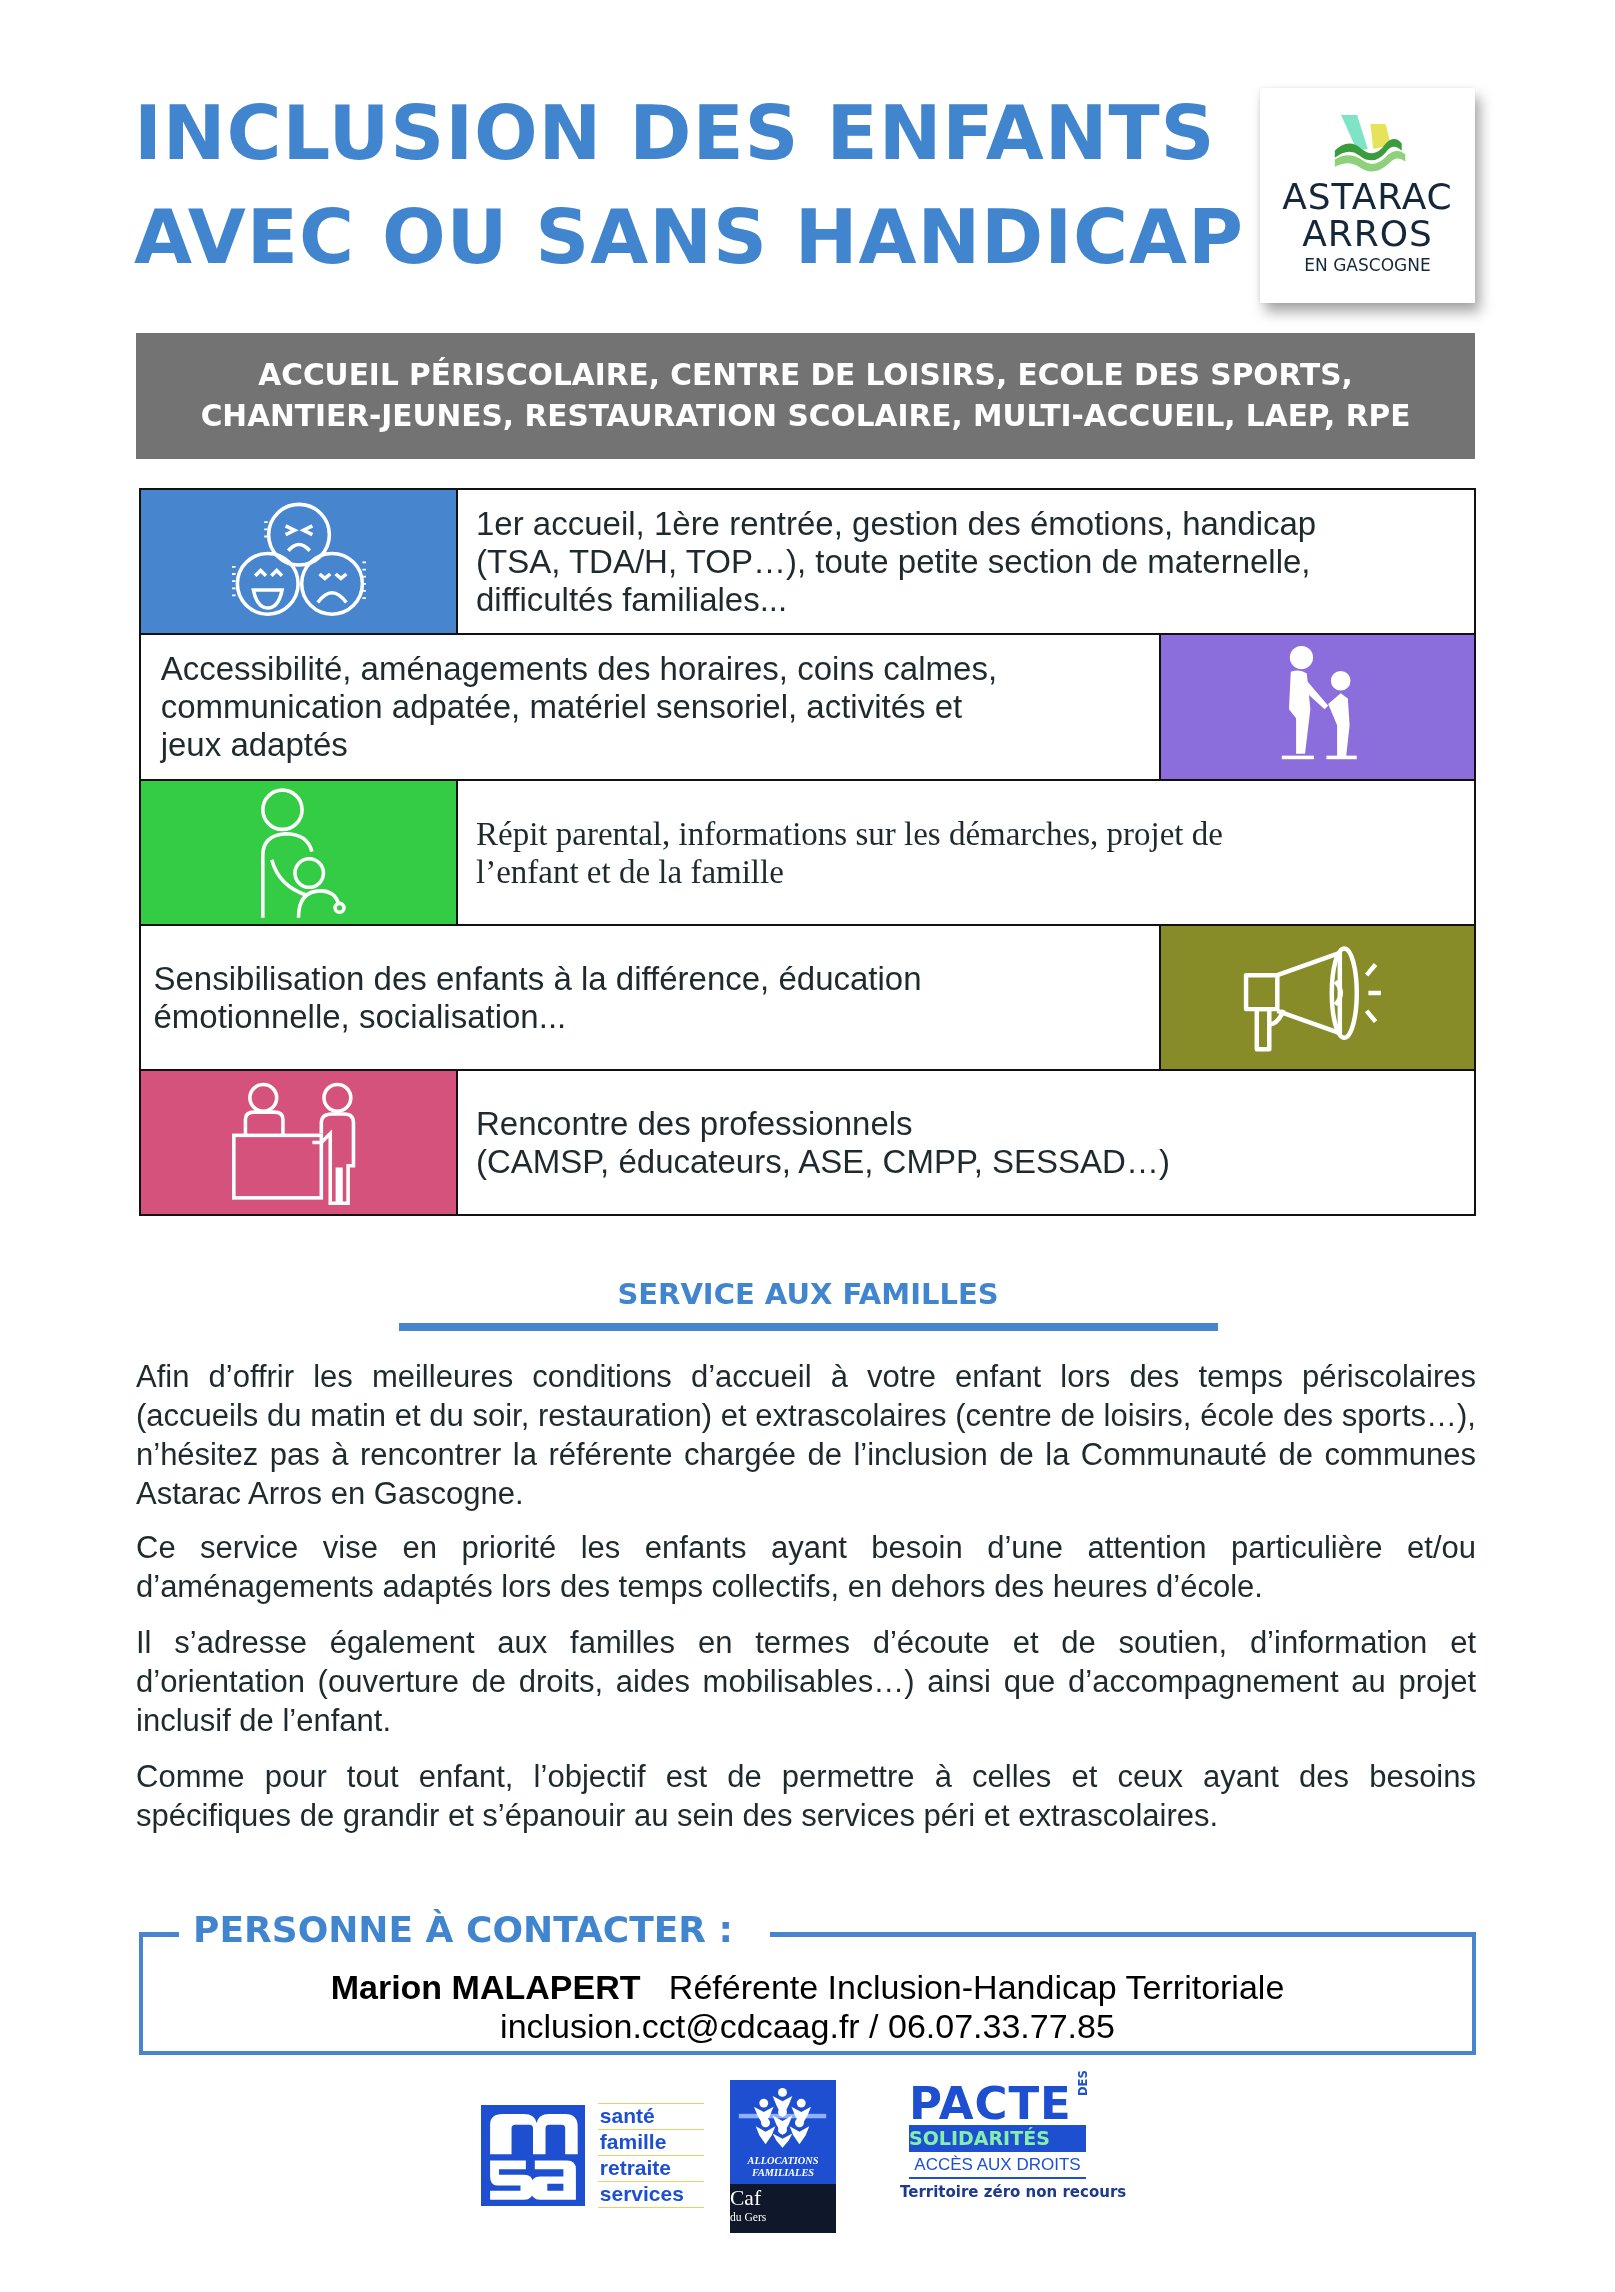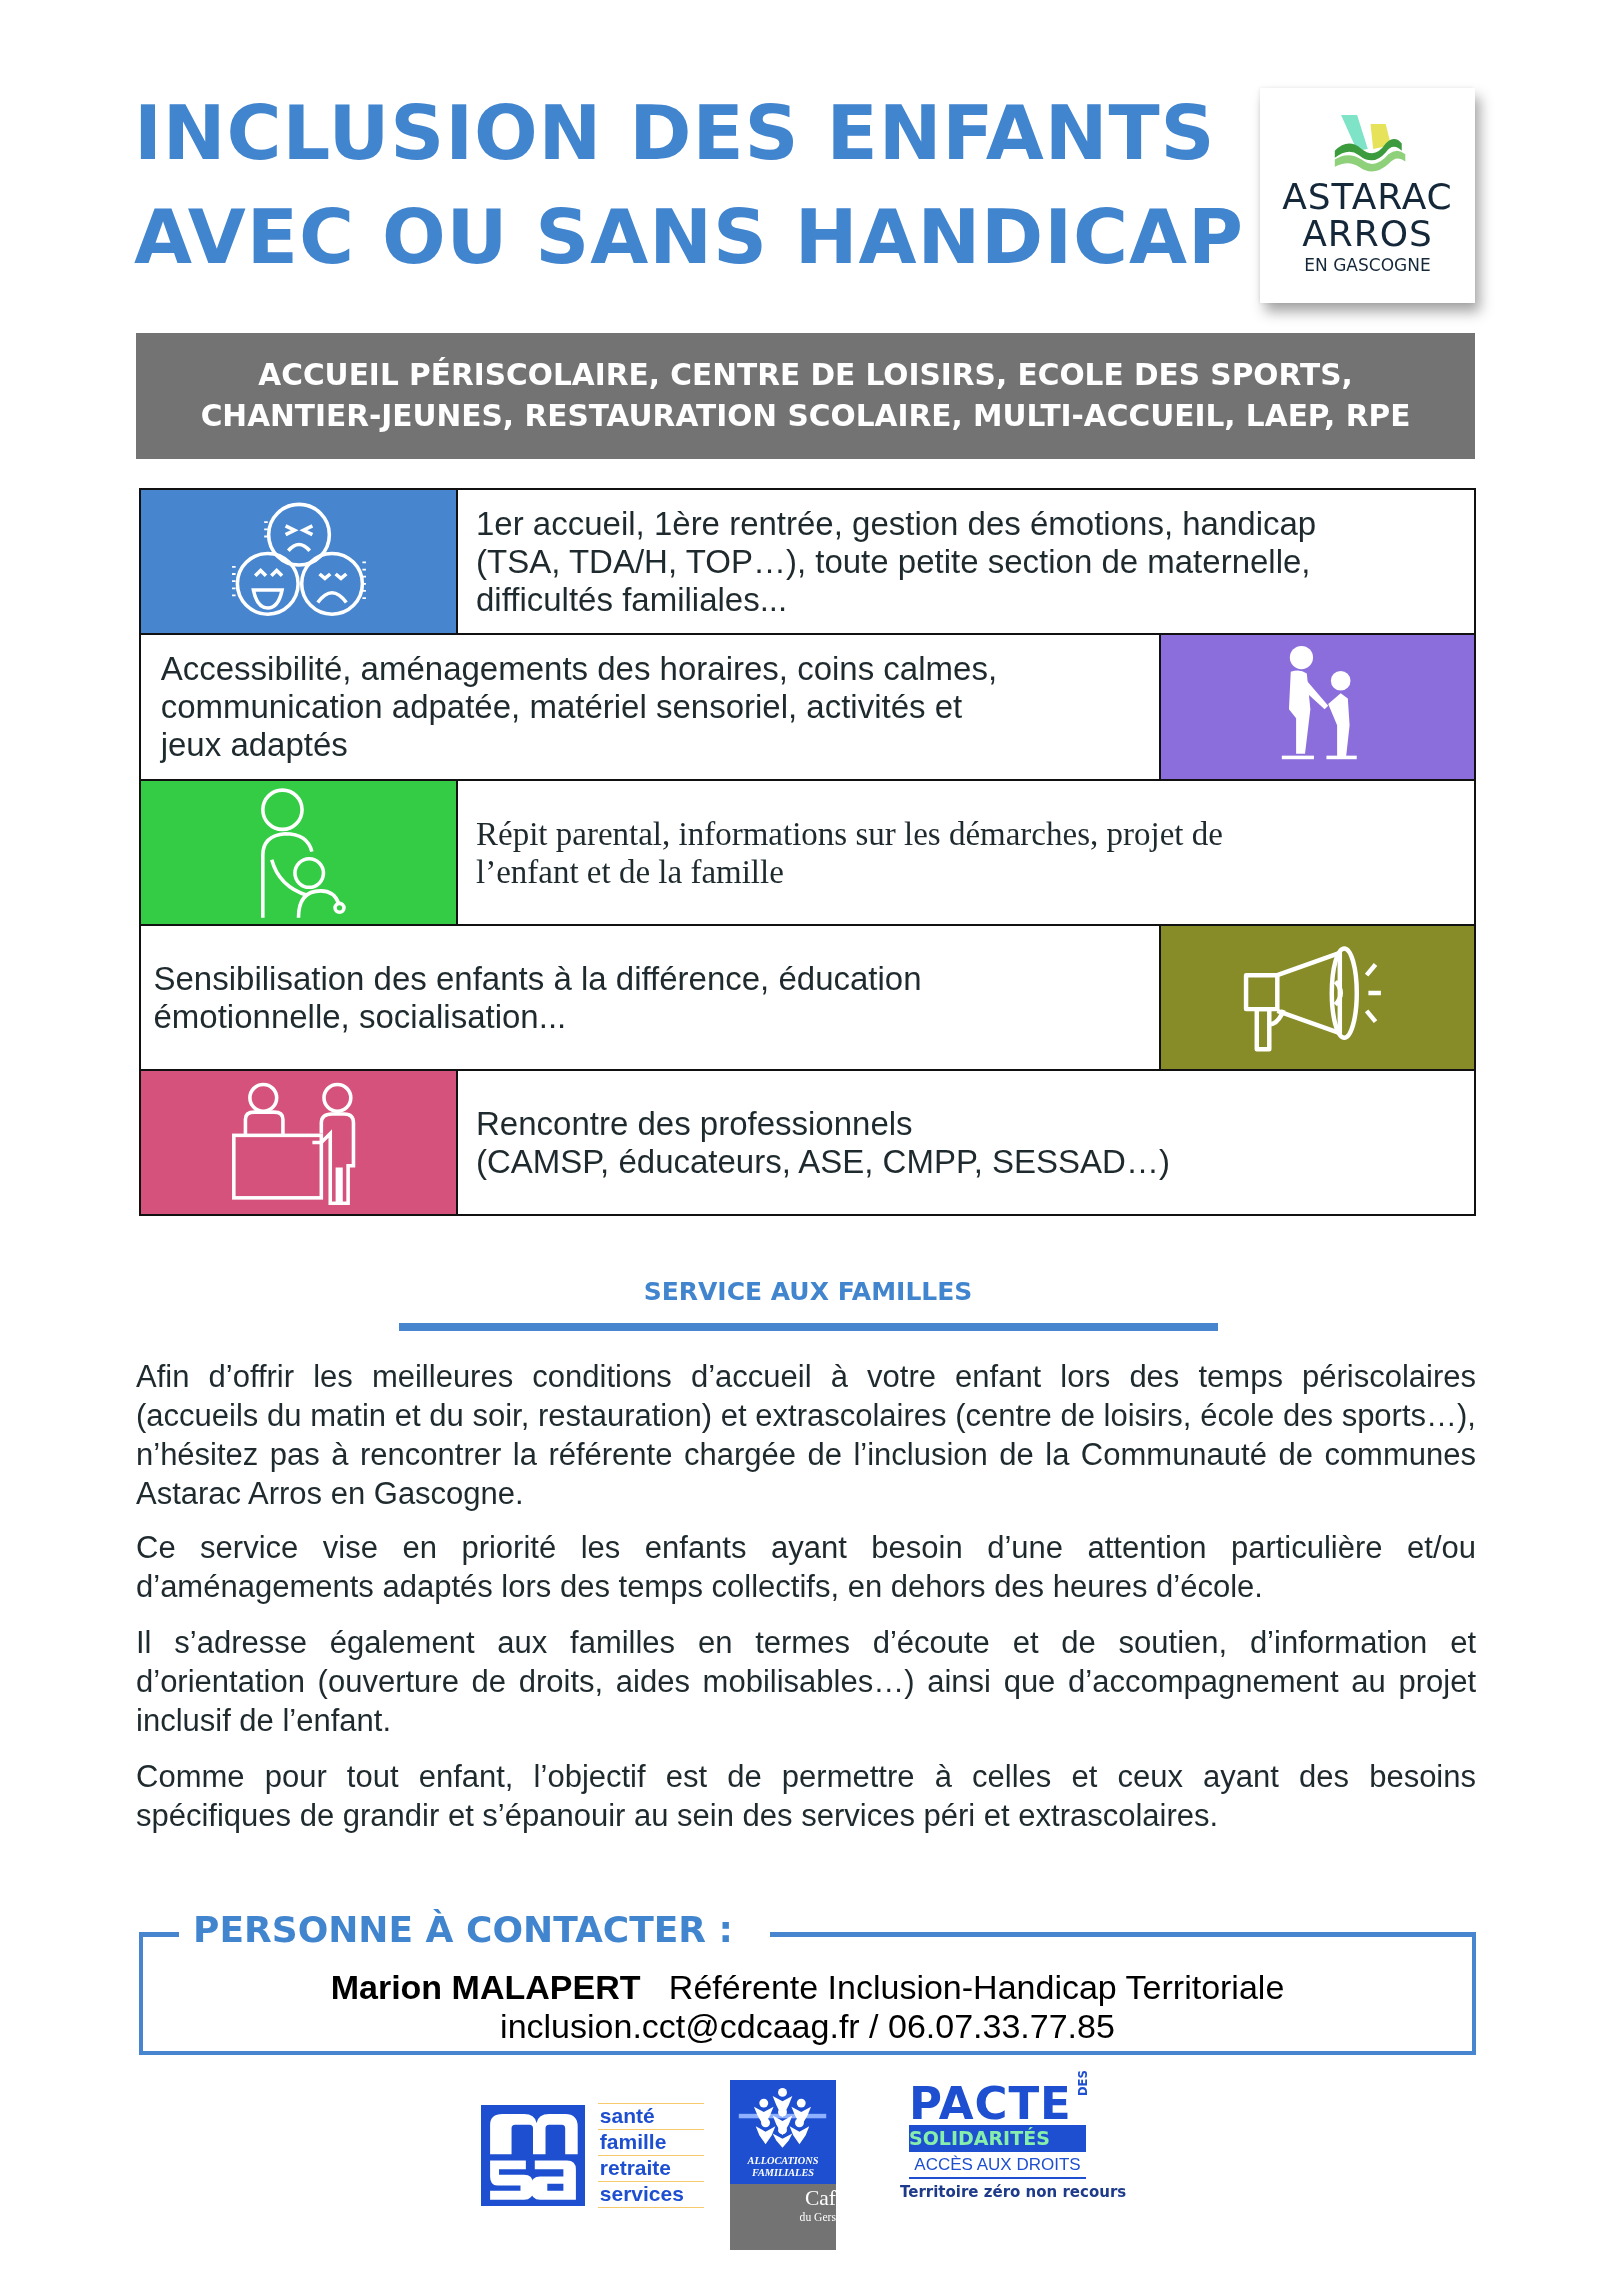--- a/index.html
+++ b/index.html
@@ -17,37 +17,37 @@
   .tbl { position:absolute; left:139px; top:488px; width:1337px; border:2.7px solid #111; box-sizing:border-box; }
   .row { position:relative; height:145px; border-bottom:2.7px solid #111; box-sizing:border-box; display:flex; }
   .row:last-child { border-bottom:none; }
   .icell { width:315px; height:100%; display:flex; align-items:center; justify-content:center; flex-shrink:0; }
   .tcell { flex:1; display:flex; align-items:center; font-size:33px; line-height:38px; color:#1e2a2e; box-sizing:border-box; }
   .row.left-icon .icell { border-right:2.7px solid #111; }
   .row.right-icon .icell { border-left:2.7px solid #111; }
   .row.left-icon .tcell { padding-left:18px; }
   .row.right-icon .tcell { padding-left:18px; }
   .section-title { position:absolute; left:0; width:1616px; top:1277px; text-align:center; color:#4285cf;
-                   font-family:"DejaVu Sans", sans-serif; font-weight:bold; font-size:25px; }
+                   font-family:"DejaVu Sans", sans-serif; font-weight:bold; font-size:29px; }
   .divider { position:absolute; left:399px; top:1323px; width:819px; height:8px; background:#4786cf; }
   .para { position:absolute; left:136px; width:1340px; font-size:31px; line-height:39px; text-align:justify; color:#1e2a2e; }
   .contact-box { position:absolute; left:139px; top:1932px; width:1337px; height:123px; border:4.5px solid #4786cf;
                  border-top:none; box-sizing:border-box; }
   .contact-top-left { position:absolute; left:139px; top:1932px; width:40px; height:4.5px; background:#4786cf; }
   .contact-top-right { position:absolute; left:770px; top:1932px; width:706px; height:4.5px; background:#4786cf; }
   .contact-heading { position:absolute; left:193px; top:1909px; color:#4285cf; font-family:"DejaVu Sans", sans-serif;
                      font-weight:bold; font-size:36px; white-space:nowrap; }
   .contact-line { position:absolute; left:139px; width:1337px; text-align:center; font-size:34px; color:#000; white-space:nowrap; }
   .msa-box { position:absolute; left:481px; top:2105px; width:104px; height:101px; background:#1d4fd0; }
   .msa-words { position:absolute; left:598px; top:2103px; width:106px; }
   .msa-word { height:25px; border-top:1.8px solid #f6c96a; color:#1d4fd0; font-weight:bold; font-size:21px; line-height:24px; padding-left:1.8px; }
   .msa-words .last { border-bottom:1.8px solid #f6c96a; }
   .caf { position:absolute; left:730px; top:2080px; width:106px; height:153px; }
   .caf-top { height:104px; background:#1d4fd0; position:relative; }
-  .caf-bot { height:66px; background:#737373; color:#fff; text-align:right; font-family:"Liberation Serif", serif; }
+  .caf-bot { height:49px; background:#0f172a; color:#fff; text-align:left; font-family:"Liberation Serif", serif; }
   .pacte { position:absolute; left:900px; top:2082px; width:242px; }
 </style>
 </head>
 <body>
 
 <div class="title-line" style="top:96px;">INCLUSION DES ENFANTS</div>
 <div class="title-line" style="top:200px;">AVEC OU SANS HANDICAP</div>
 
 <div class="logo-card">
   <svg class="abs" style="left:70px;top:27px;" width="81" height="58" viewBox="0 0 90 65">

